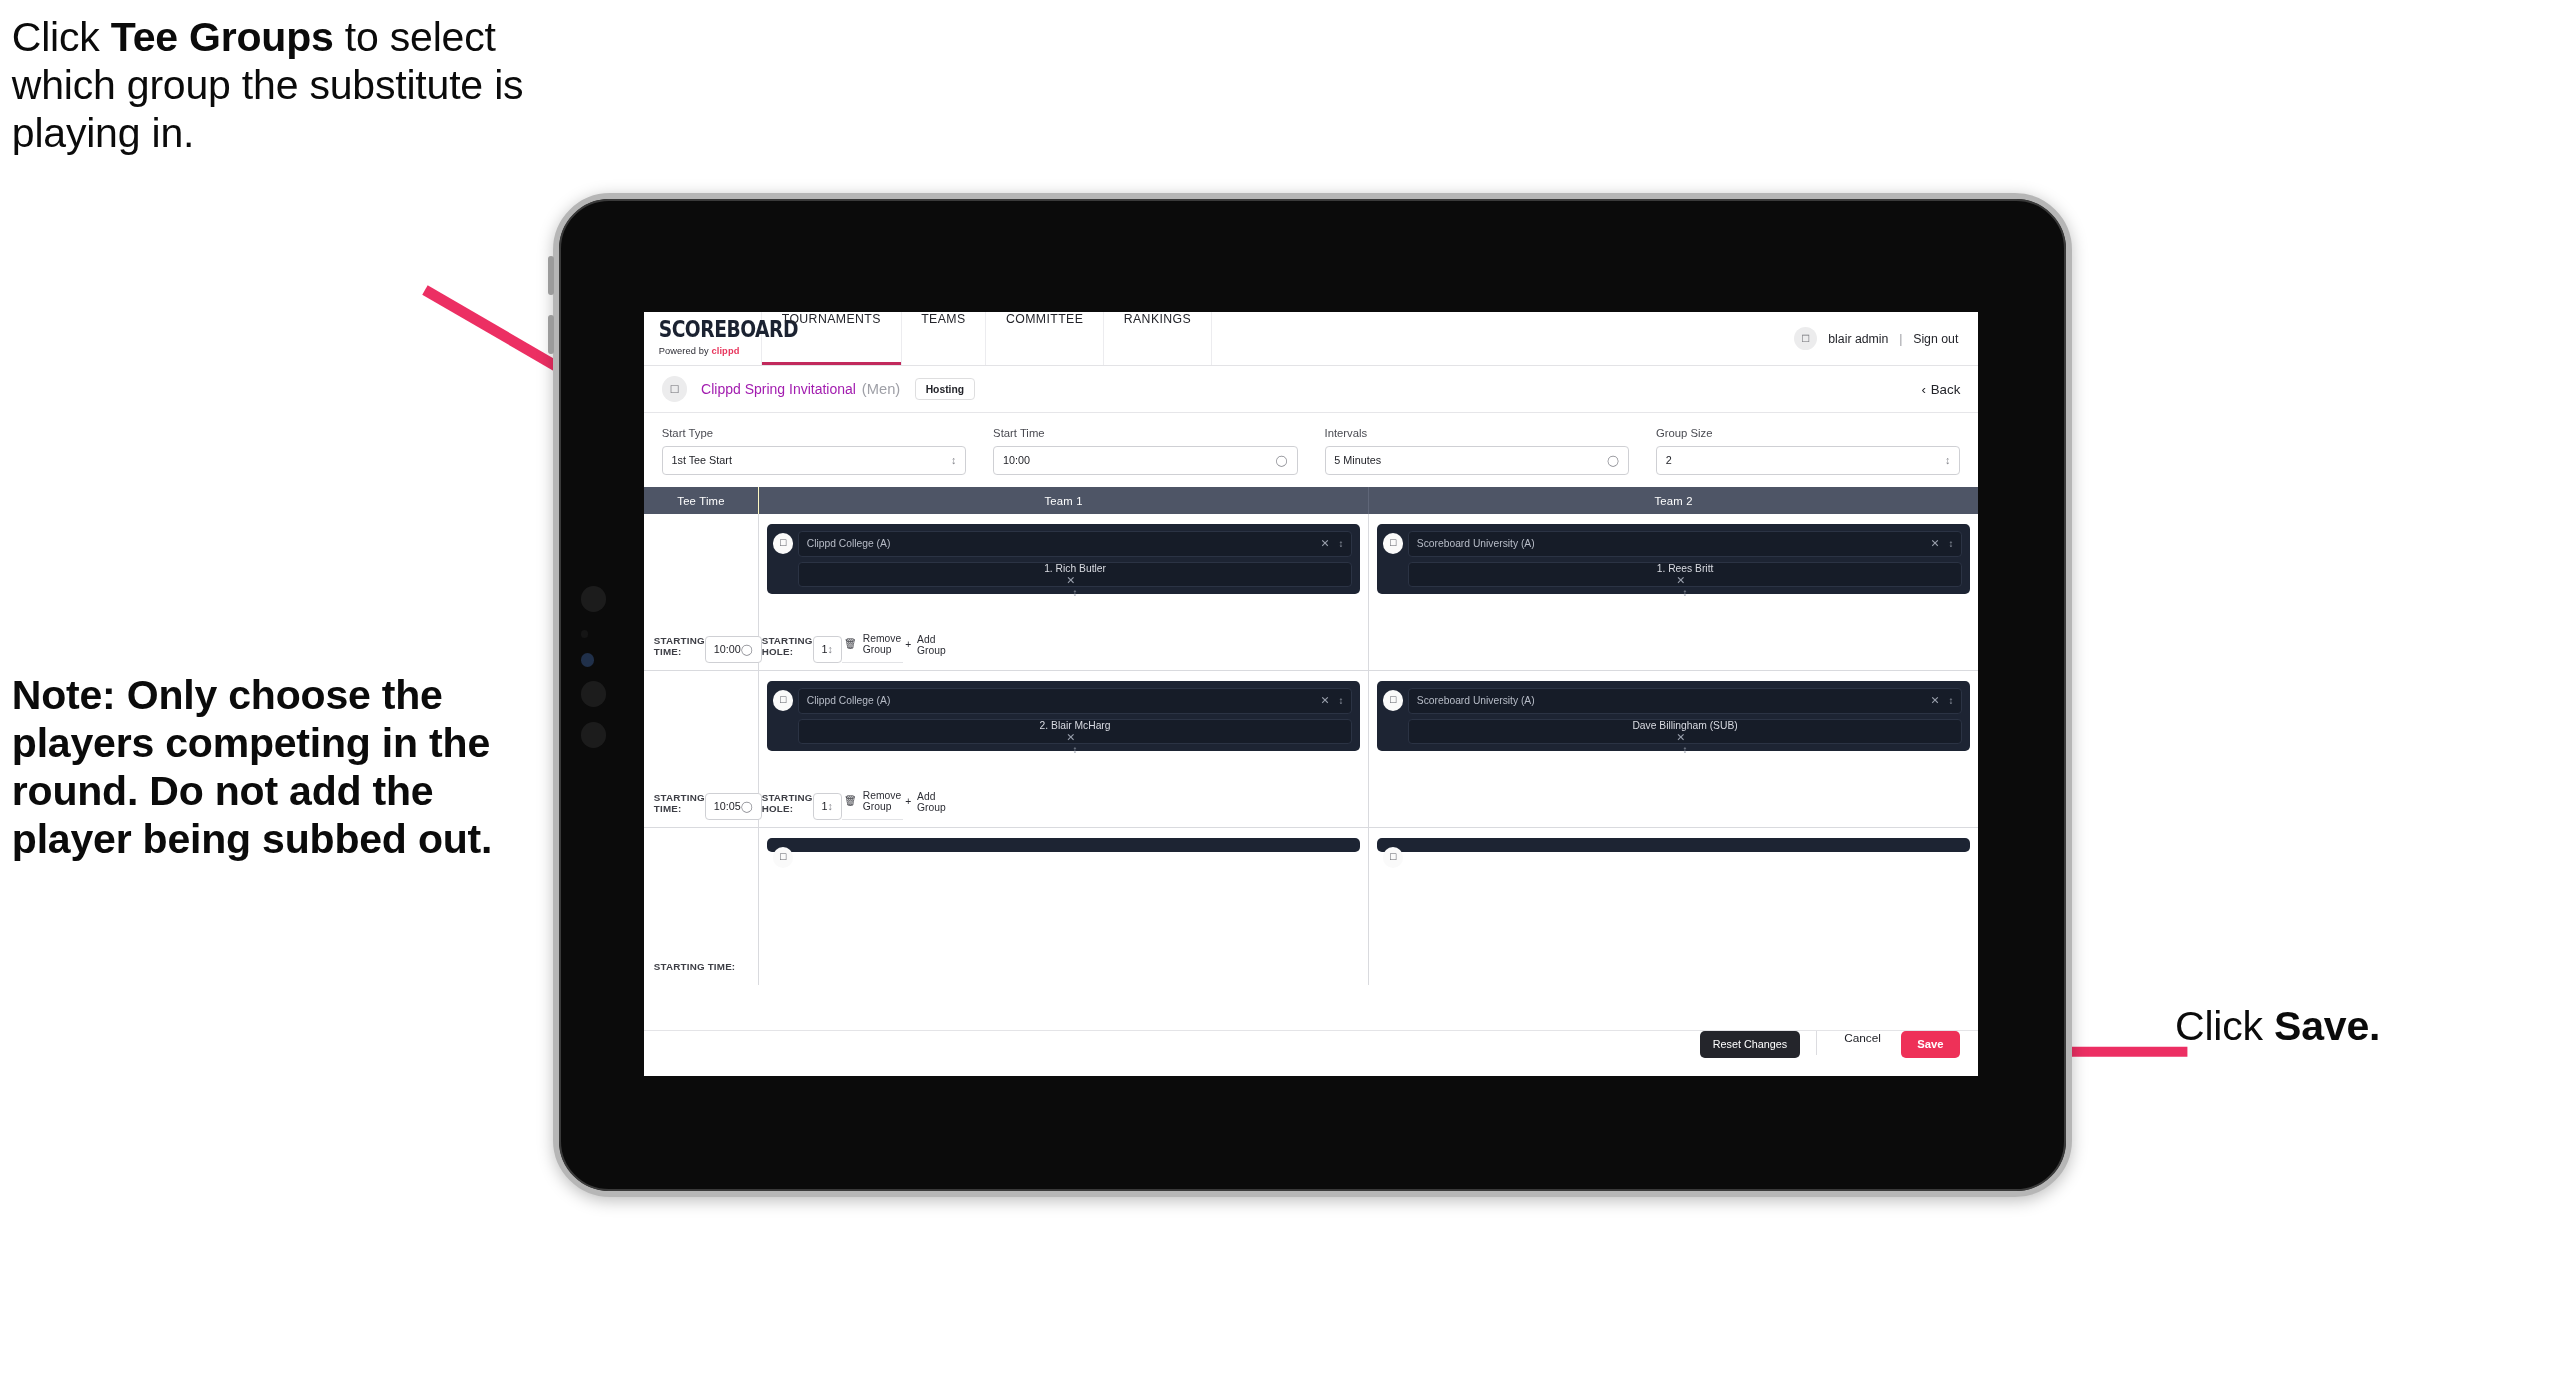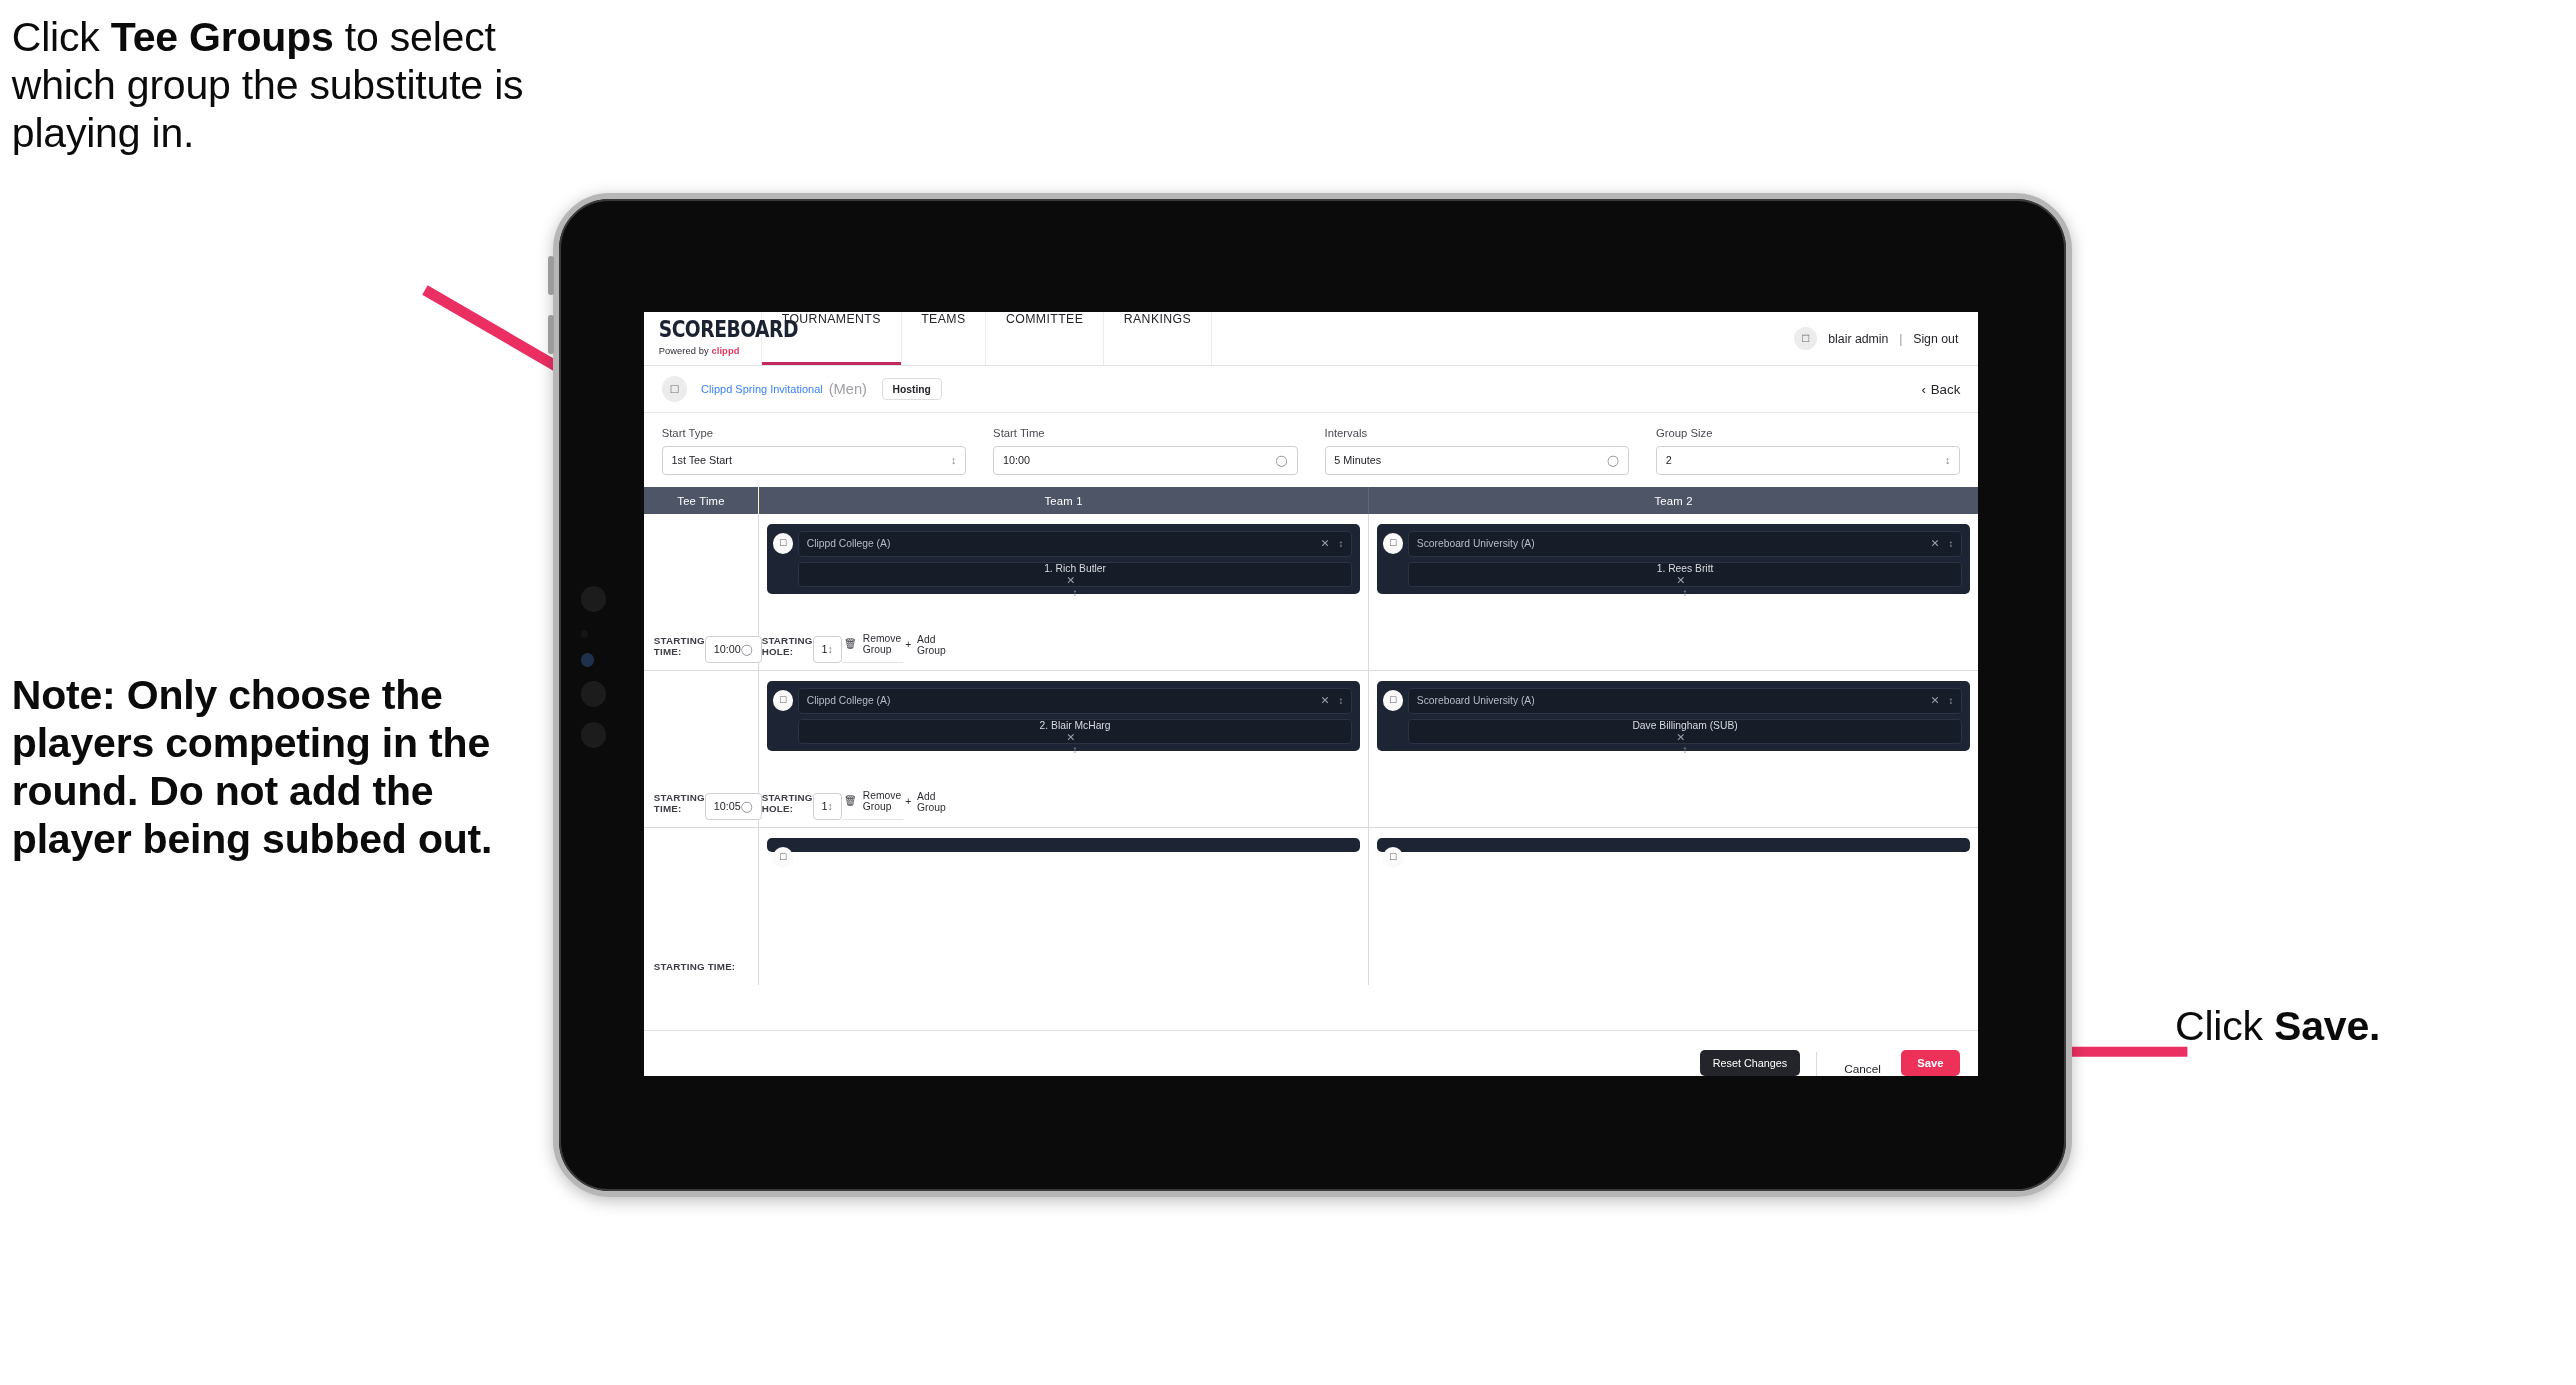--- a/index.html
+++ b/index.html
@@ -105,21 +105,21 @@
   
   #subhead {
     height: 47px; display: flex; align-items: center; padding: 0 17.7px;
     border-bottom: 1px solid #e6e6e9; background: #fff;
   }
   #subhead .tico {
     width: 25.6px; height: 25.6px; border-radius: 50%; background: #ececed;
     display: flex; align-items: center; justify-content: center;
     font-size: 10.8px; color: #6f7076; margin-right: 13.8px;
   }
-  #subhead .tname { font-size: 11px; color: #3b82f6; }
+  #subhead .tname { font-size: 14px; color: #a21caf; }
   #subhead .tgender { font-size: 14.7px; color: #9fa0a7; margin-left: 5.9px; }
   #hosting-badge {
     margin-left: 14.7px; border: 1px solid #dededf; border-radius: 3.9px;
     padding: 4.9px 9.8px; font-size: 10.3px; font-weight: 700; color: #23242a; background:#fff;
   }
   #back-btn {
     margin-left: auto; font-size: 13.3px; color: #23242a; cursor: pointer;
     display: flex; align-items: center; gap: 4.9px;
   }
 
@@ -188,21 +188,21 @@
   .pill:last-child { margin-bottom: 0; flex-direction: column; }
   .pill.team-name { color: #b7bcc7; }
   .pill .nm { flex: 1; }
   .pill .x { color: #9aa0ad; font-size: 10.8px; margin-right: 8.8px; cursor: pointer; }
   .pill .ch { color: #9aa0ad; font-size: 9.8px; cursor: pointer; }
 
   
   #footer {
     position: absolute; left: 0; right: 0; bottom: 0; height: 46px; background: #fff;
     border-top: 1px solid #e4e4e7;
-    display: flex; align-items: flex-end; justify-content: flex-end; gap: 0; padding-right: 17.7px;
+    display: flex; align-items: flex-start; justify-content: flex-end; gap: 0; padding-right: 17.7px;
   }
   #reset-btn {
     background: #24252b; color: #fff; border: none; border-radius: 4.9px;
     height: 26.5px; padding: 0 12.8px; font-size: 10.8px; cursor: pointer;
     font-family: "Liberation Sans", sans-serif;
   }
   #foot-div { width: 1px; height: 23.6px; background: #dcdce0; margin: 0 15.7px; }
   #cancel-btn {
     background: none; border: none; font-size: 11.8px; color: #1e1f25; cursor: pointer;
     padding: 0 11.8px; font-family: "Liberation Sans", sans-serif;

